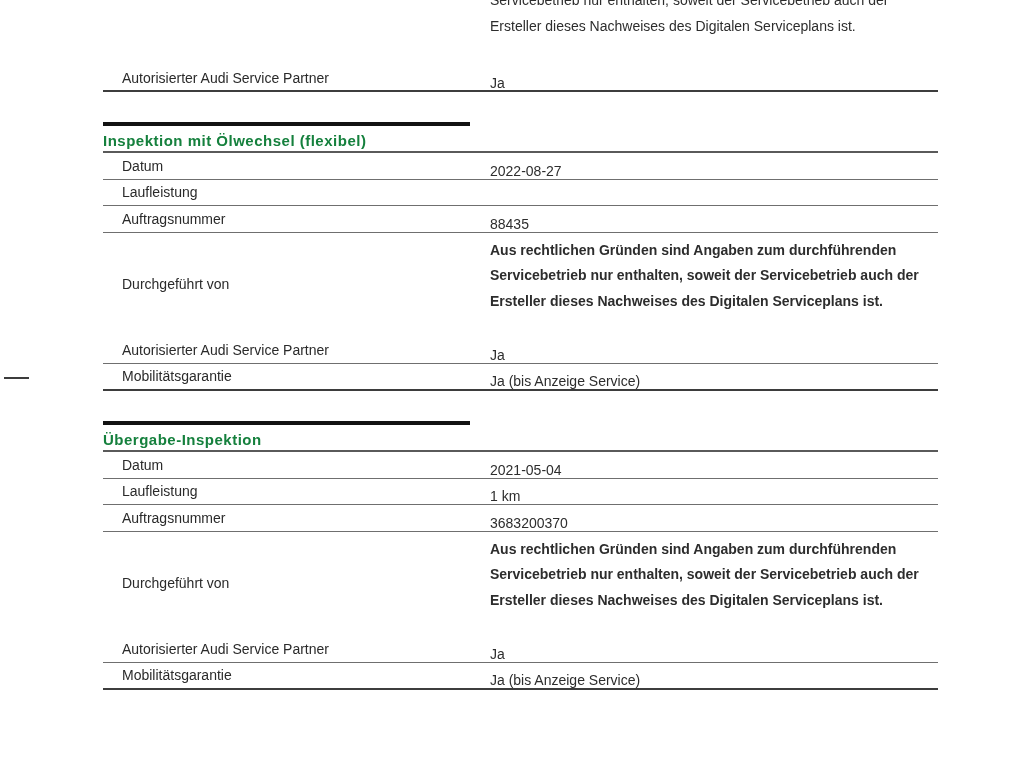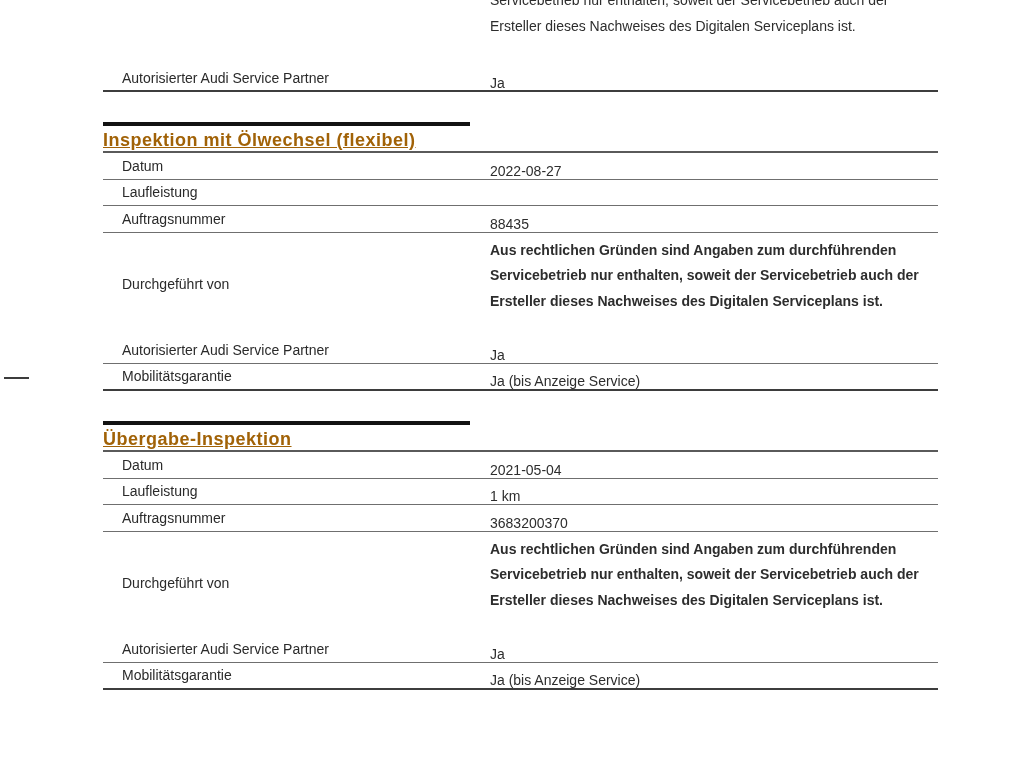--- a/index.html
+++ b/index.html
@@ -28,21 +28,21 @@
     font-size: 14px; line-height: 25.5px; color: #2d2d2d;
   }
   #topblock .row-end { position: absolute; top: 65px; left: 0; width: 100%; }
 
   
   .section-bar { height: 4px; width: 367px; background: #121212; }
   .section-title {
     height: 27px; padding-top: 4px;
     border-bottom: 2px solid #5a5a5a;
     display: flex; align-items: center;
-    font-weight: bold; font-size: 18px; letter-spacing: 0.5px; color: #a16207; text-decoration: underline;
+    font-weight: bold; font-size: 15px; letter-spacing: 0.5px; color: #15803d;
   }
   .row {
     position: relative; display: flex; align-items: center;
     height: 26.5px; border-bottom: 1.5px solid #6f6f6f;
     font-size: 14px;
   }
   .row .lbl { padding-left: 19px; color: #2a2a2a; }
   .row .val {
     position: absolute; left: 387px; top: 5px; height: 100%; width: 448px;
     display: flex; align-items: center; color: #2d2d2d;

